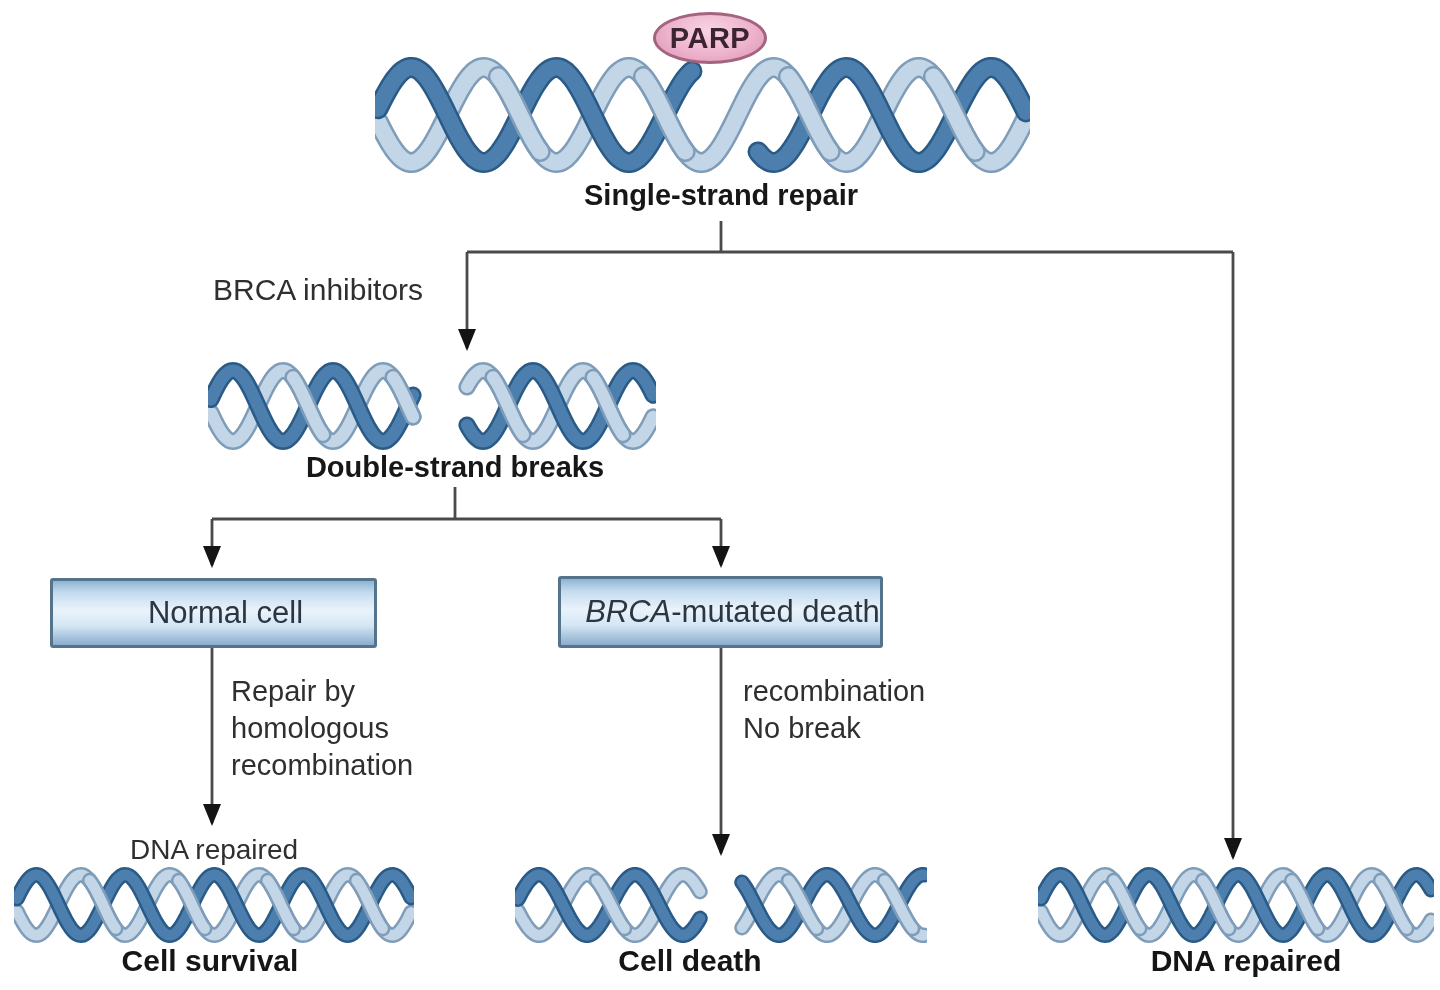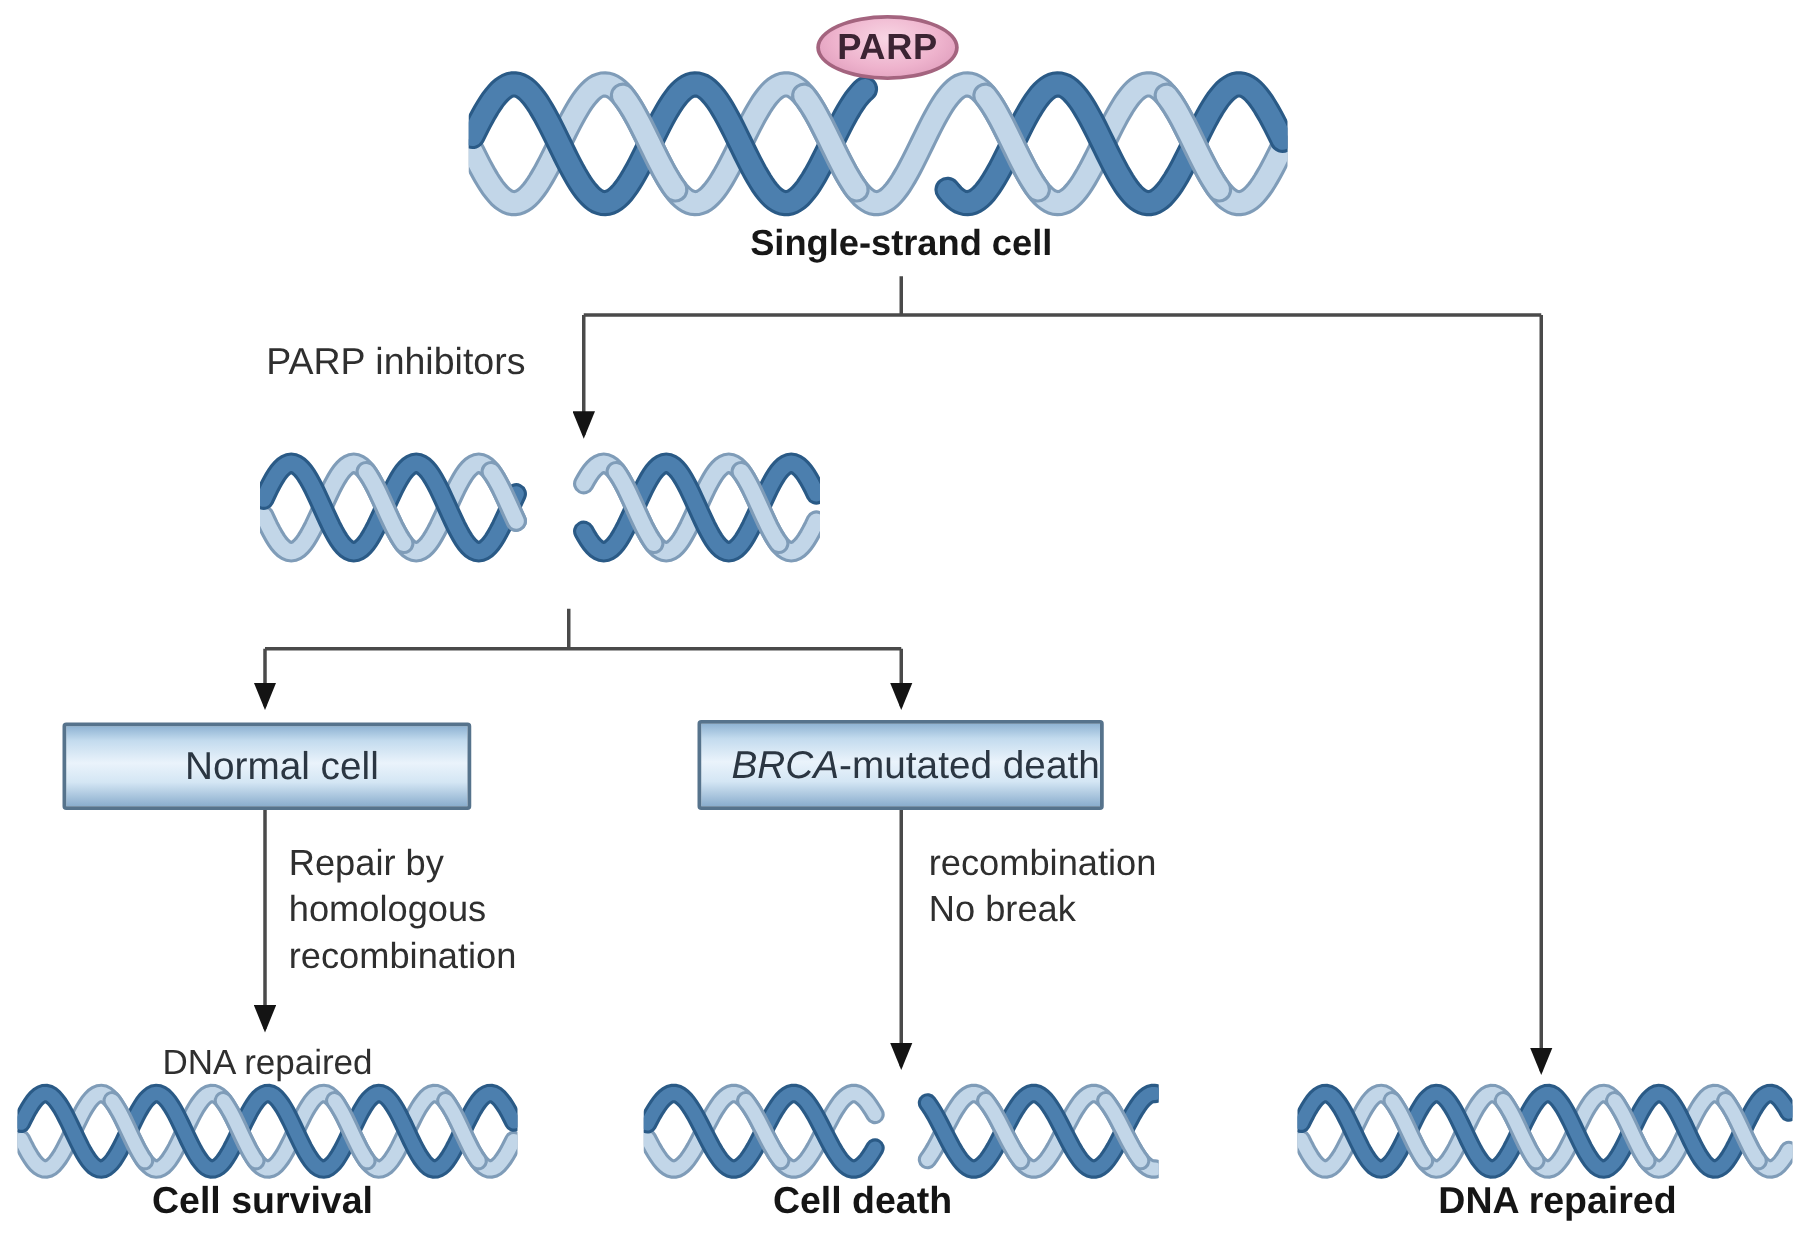--- a/index.html
+++ b/index.html
@@ -141,24 +141,25 @@
       <path d="M253.7,14.5 L255.7,17.3 L257.6,20.5 L259.6,24.0 L261.6,27.8 L263.6,31.9 L265.6,36.1 L267.6,40.4 L269.6,44.6 L271.6,48.7 L273.6,52.7 L275.6,56.3 L277.6,59.7 L279.6,62.6 " fill="none" stroke="#7f9cb8" stroke-width="15.530000000000001" stroke-linecap="round"></path>
       <path d="M253.7,14.5 L255.7,17.3 L257.6,20.5 L259.6,24.0 L261.6,27.8 L263.6,31.9 L265.6,36.1 L267.6,40.4 L269.6,44.6 L271.6,48.7 L273.6,52.7 L275.6,56.3 L277.6,59.7 L279.6,62.6 " fill="none" stroke="#c2d6e8" stroke-width="10.530000000000001" stroke-linecap="round"></path>
       <path d="M342.6,14.5 L344.6,17.3 L346.6,20.5 L348.6,24.0 L350.6,27.8 L352.6,31.9 L354.6,36.1 L356.6,40.4 L358.6,44.6 L360.6,48.7 L362.6,52.7 L364.6,56.3 L366.6,59.7 L368.6,62.6 " fill="none" stroke="#7f9cb8" stroke-width="15.530000000000001" stroke-linecap="round"></path>
       <path d="M342.6,14.5 L344.6,17.3 L346.6,20.5 L348.6,24.0 L350.6,27.8 L352.6,31.9 L354.6,36.1 L356.6,40.4 L358.6,44.6 L360.6,48.7 L362.6,52.7 L364.6,56.3 L366.6,59.7 L368.6,62.6 " fill="none" stroke="#c2d6e8" stroke-width="10.530000000000001" stroke-linecap="round"></path>
     </svg>
 
   <div class="parp-oval abs" style="left:653px;top:12px;">
     <span>PARP</span>
   </div>
 
-  <div class="caption abs" style="left:471px;top:179px;width:500px;">Single-strand cell</div>
+  <div class="caption abs" style="left:471px;top:179px;width:500px;">Single-strand repair</div>
 
-  <div class="annotation abs" style="left:213px;top:271px;font-size:30px;">PARP inhibitors</div>
+  <div class="annotation abs" style="left:213px;top:271px;font-size:30px;">BRCA inhibitors</div>
 
+  <div class="caption abs" style="left:205px;top:451px;width:500px;">Double-strand breaks</div>
 
   <div class="cellbox abs" style="left:50px;top:578px;width:327px;height:70px;">
     <span>Normal cell</span>
   </div>
 
   <div class="cellbox abs" style="left:558px;top:576px;width:325px;height:72px;">
     <span class="it">BRCA</span>
       <span>-mutated death</span>
   </div>
 

